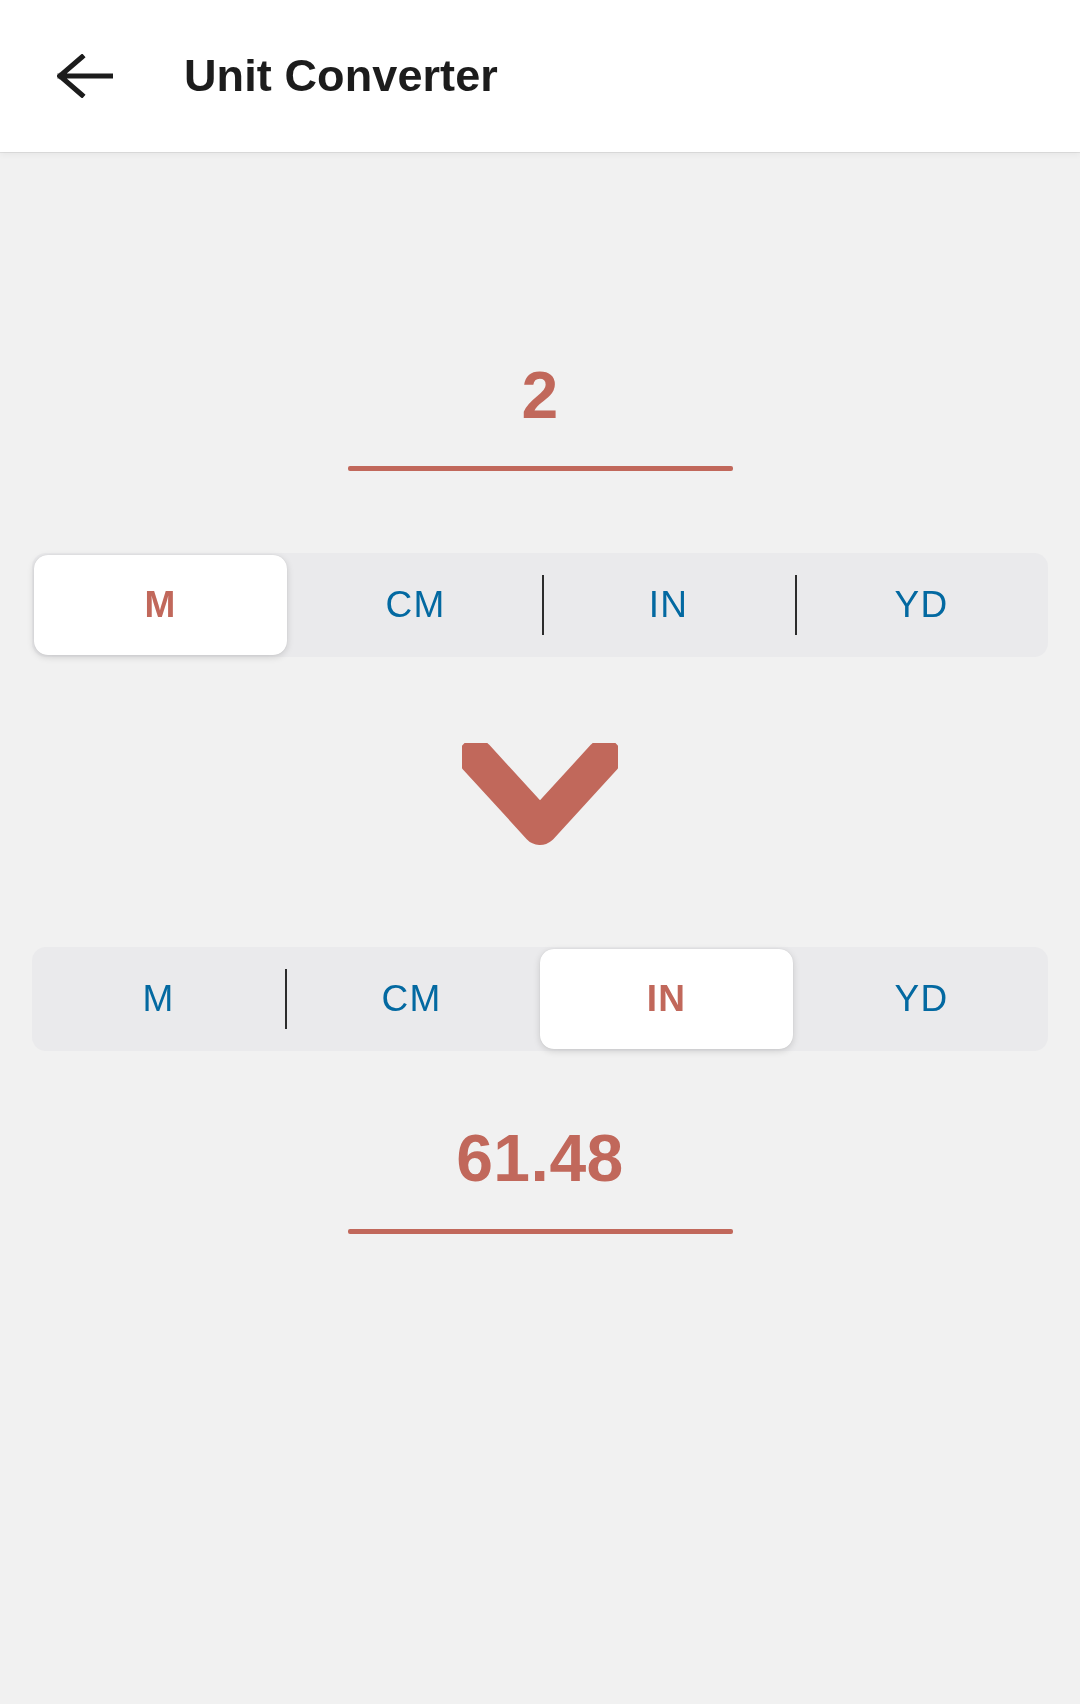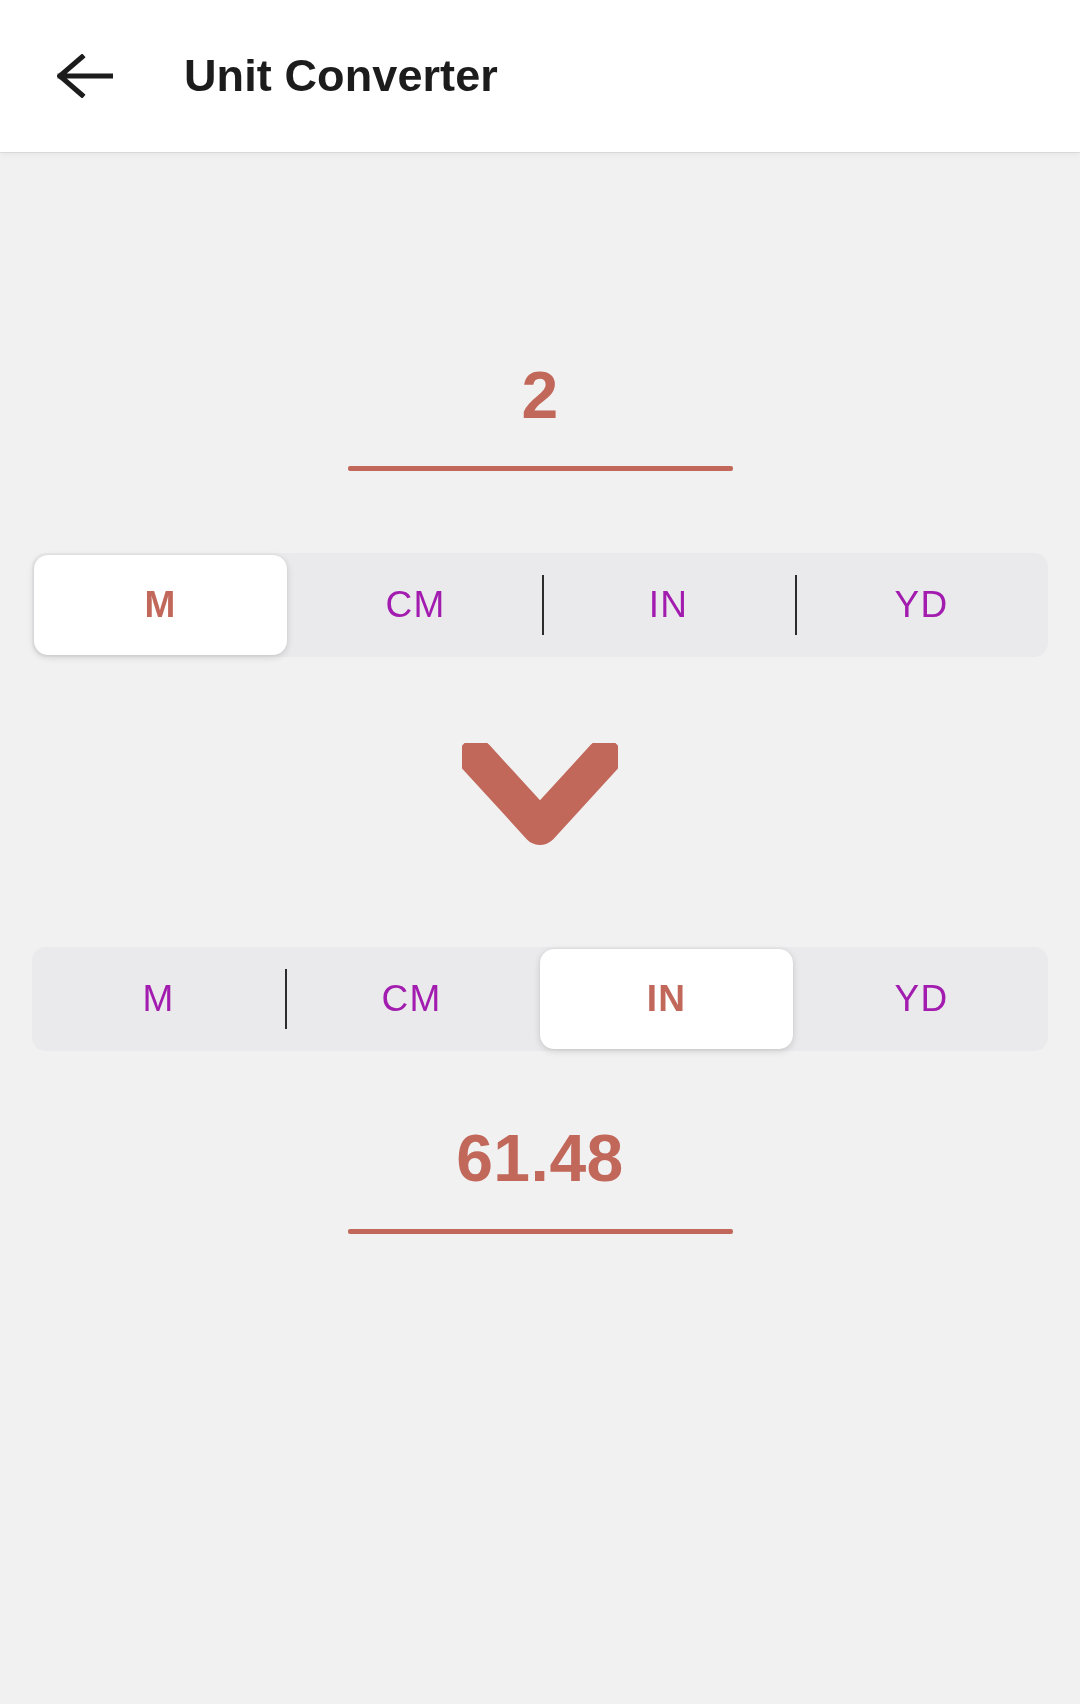--- a/index.html
+++ b/index.html
@@ -115,21 +115,21 @@
   }
 
   .seg {
     position: relative;
     flex: 1 1 0;
     display: flex;
     align-items: center;
     justify-content: center;
     font-size: 37px;
     font-weight: 400;
-    color: #a21caf;
+    color: #0369a1;
     letter-spacing: 1.2px;
     cursor: pointer;
     z-index: 2;
   }
 
   .seg.selected {
     background: #FFFFFF;
     border-radius: 14px;
     color: #C1685B;
     font-weight: 700;

